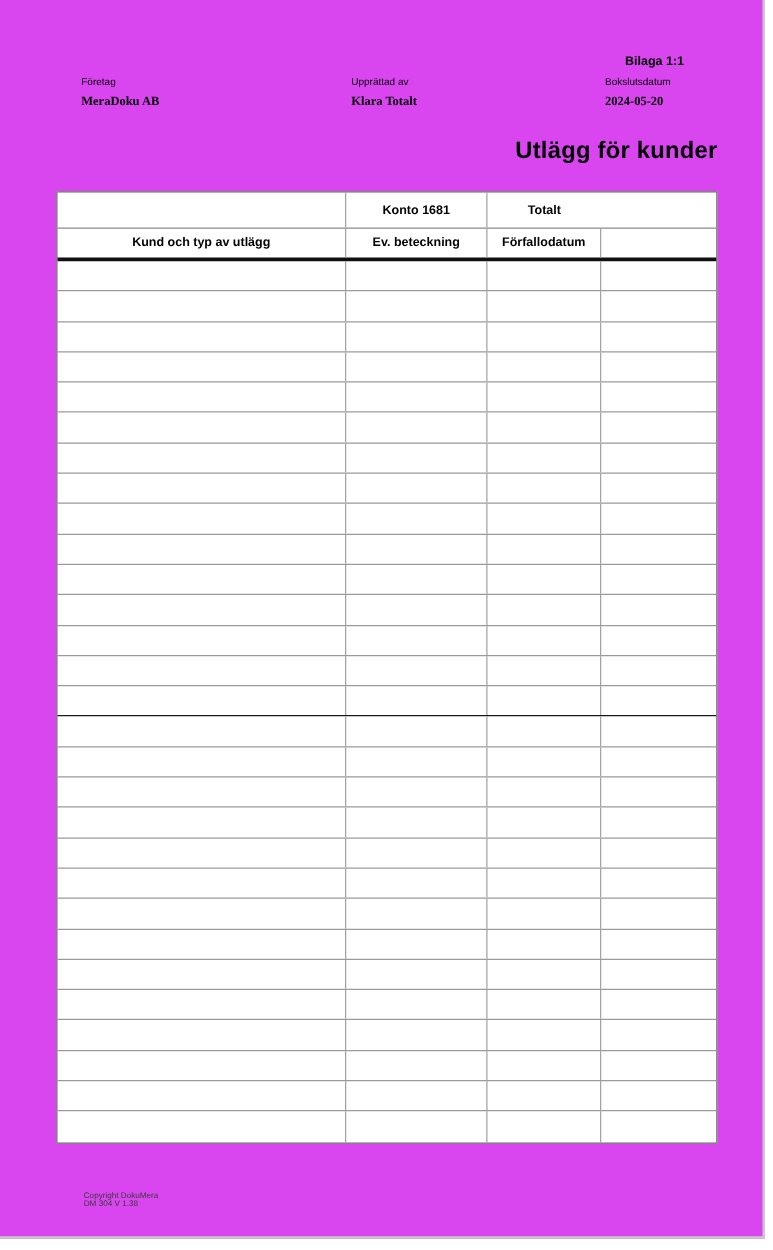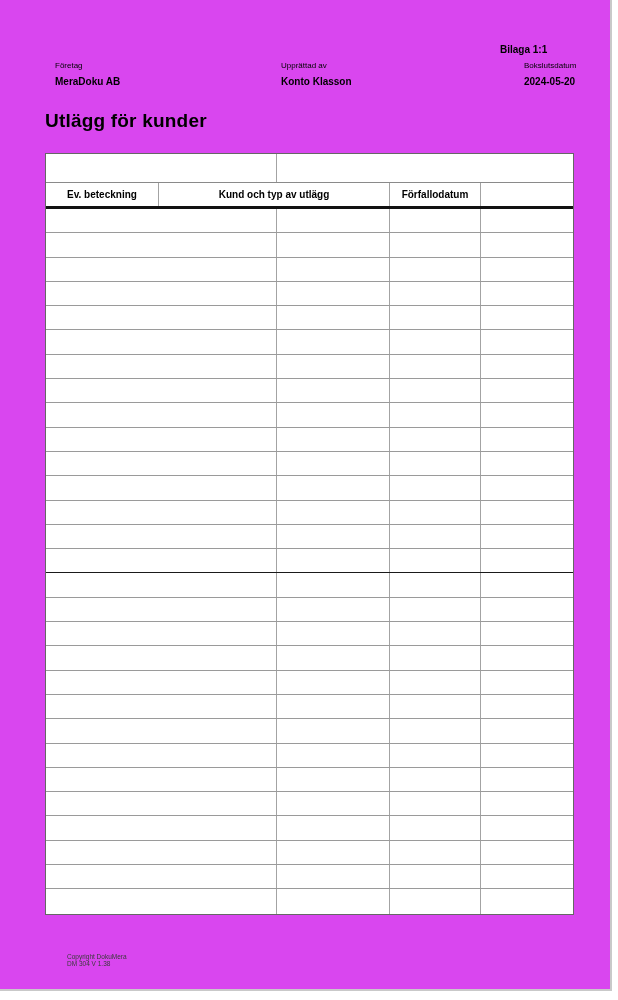--- a/index.html
+++ b/index.html
@@ -37,30 +37,31 @@
     top: 61px;
     font-size: 8px;
     white-space: nowrap;
   }
   .hdr-value {
     position: absolute;
     top: 76px;
     font-size: 10px;
     font-weight: bold;
     white-space: nowrap;
-  }
-  .pos-left   { left: 55px; }
+    font-family: Liberation Serif, serif;
+  }
+  .pos-left   { left: 65px; }
   .pos-center { left: 281px; text-align: center; }
-  .pos-right  { left: 524px; }
+  .pos-right  { left: 484px; }
 
   .doc-title {
     position: absolute;
     left: 45px; top: 110px;
     width: 529px;
-    text-align: left;
+    text-align: right;
     font-size: 19px;
     font-weight: bold;
     letter-spacing: 0.2px;
   }
 
   
   .tbl {
     position: absolute;
     left: 45px; top: 153px;
     width: 529px;
@@ -110,35 +111,37 @@
 
 <div class="paper">
 
   <div class="hdr-bilaga">Bilaga 1:1</div>
 
   <div class="hdr-label pos-left">Företag</div>
   <div class="hdr-label pos-center">Upprättad av</div>
   <div class="hdr-label pos-right">Bokslutsdatum</div>
 
   <div class="hdr-value pos-left">MeraDoku AB</div>
-  <div class="hdr-value pos-center">Konto Klasson</div>
+  <div class="hdr-value pos-center">Klara Totalt</div>
   <div class="hdr-value pos-right">2024-05-20</div>
 
   <div class="doc-title">Utlägg för kunder</div>
 
   <div class="tbl">
 
     <div class="trow hrow1">
       <div class="tcell c1"></div>
+      <div class="tcell c2">Konto 1681</div>
+      <div class="tcell c3">Totalt</div>
       <div class="tcell c4"></div>
     </div>
 
     <div class="trow hrow2">
+      <div class="tcell c1">Kund och typ av utlägg</div>
       <div class="tcell c2">Ev. beteckning</div>
-      <div class="tcell c1">Kund och typ av utlägg</div>
       <div class="tcell c3">Förfallodatum</div>
       <div class="tcell c4">Utlägg</div>
     </div>
 
     <div class="tbody">
         <div class="trow">
           <div class="tcell c1"></div>
           <div class="tcell c2"></div>
           <div class="tcell c3"></div>
           <div class="tcell c4"></div>

